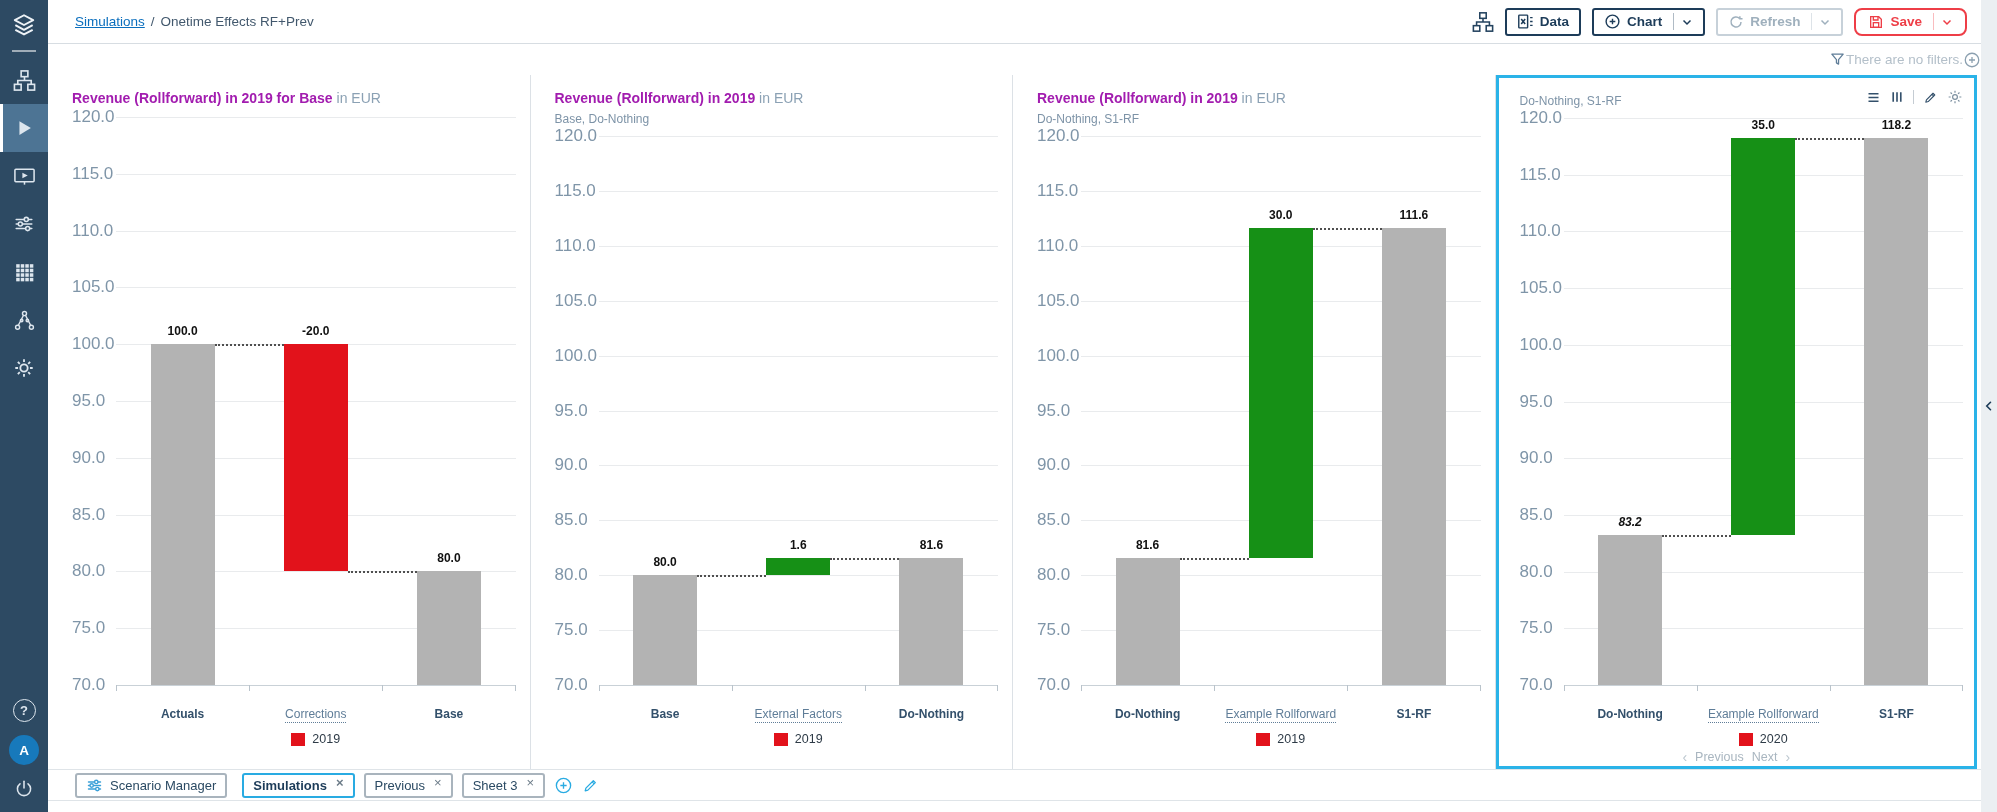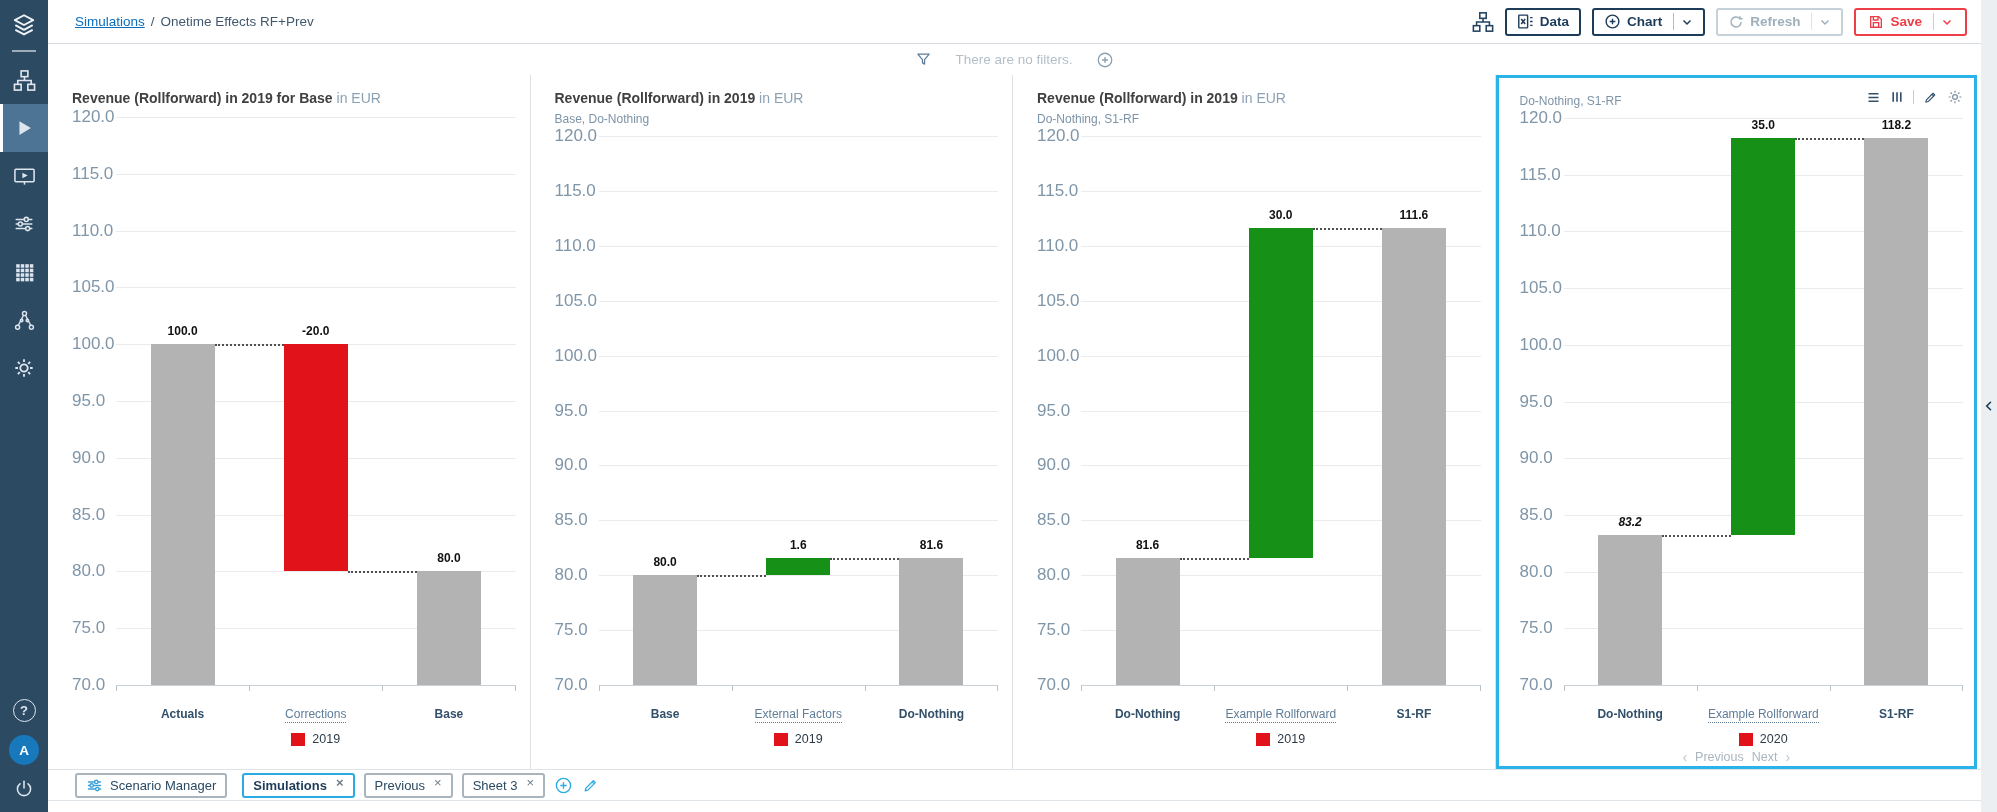--- a/index.html
+++ b/index.html
@@ -26,33 +26,33 @@
 
   .topbar { height:44px; flex:0 0 44px; border-bottom:1px solid #d7dde2; display:flex; align-items:center; padding:0 14px 0 27px; }
   .breadcrumb { font-size:13.5px; display:flex; gap:6px; align-items:center; }
   .breadcrumb a { color:#0a6ebd; text-decoration:underline; cursor:pointer; }
   .crumb-muted { color:#42586d; }
   .topbar-right { margin-left:auto; display:flex; align-items:center; gap:11px; }
   .icon-btn { background:none; border:none; color:#24435f; cursor:pointer; display:flex; align-items:center; }
   .btn { height:28px; border:2px solid #1d3c59; border-radius:3px; background:#fff; display:inline-flex; align-items:center; gap:6px; padding:0 10px; font-family:inherit; font-size:13.5px; font-weight:bold; color:#1d3c59; cursor:pointer; }
   .btn-divider { width:1px; height:17px; background:currentColor; opacity:.35; margin:0 1px 0 5px; }
   .btn.disabled { border-color:#c7d1d9; color:#9fb0bd; cursor:default; }
-  .btn.danger { border-color:#ee3e47; color:#ee3e47; padding:0 12px; }
-
-  .filterbar { height:31px; flex:0 0 31px; display:flex; align-items:center; justify-content:center; gap:23px; color:#b3bfc9; font-size:13.5px; }
+  .btn.danger { border-color:#ee3e47; color:#ee3e47; padding:0 12px;border-radius:8px; }
+
+  .filterbar { height:31px; flex:0 0 31px; display:flex; align-items:center; justify-content:flex-end; gap:0; color:#b3bfc9; font-size:13.5px; }
   .filterbar .funnel { color:#5f7d98; }
   .filterbar .addf { color:#8ba0b0; cursor:pointer; }
 
   
   .main { flex:1 1 auto; display:flex; min-height:0; padding-right:4px; position:relative; }
   .chart-panel { flex:1 1 0; min-width:0; display:flex; flex-direction:column; border-right:1px solid #dce1e6; position:relative; padding-top:14px; background:#fff; }
   .chart-panel:last-child { border-right:none; }
   .chart-panel.selected { box-shadow: inset 0 0 0 3px #2ab3e8; }
   .chart-header { padding:0 14px 0 24px; position:relative; }
-  .chart-title { font-weight:bold; font-size:14px; color:#404040; }
+  .chart-title { font-weight:bold; font-size:14px; color:#a21caf; }
   .chart-title-suffix { font-weight:normal; font-size:14px; color:#8ba1b4; }
   .chart-subtitle { color:#7d93a7; font-size:12px; margin-top:5px; }
   .chart-icons { position:absolute; top:0; right:14px; display:flex; gap:9px; align-items:center; color:#33506b; }
   .chart-icons .icon-sep { width:1px; height:14px; background:#c5ccd3; }
   .chart-icons .dim { color:#7d90a0; }
 
   .chart-body { flex:1 1 auto; display:flex; flex-direction:column; padding:10px 14px 16px 24px; min-height:0; }
   .plot { flex:1 1 auto; position:relative; }
   .y-label { position:absolute; left:0; transform:translateY(-50%); font-size:17px; color:#7f95a8; }
   .bars-area { position:absolute; left:44px; right:0; top:0; bottom:0; }

